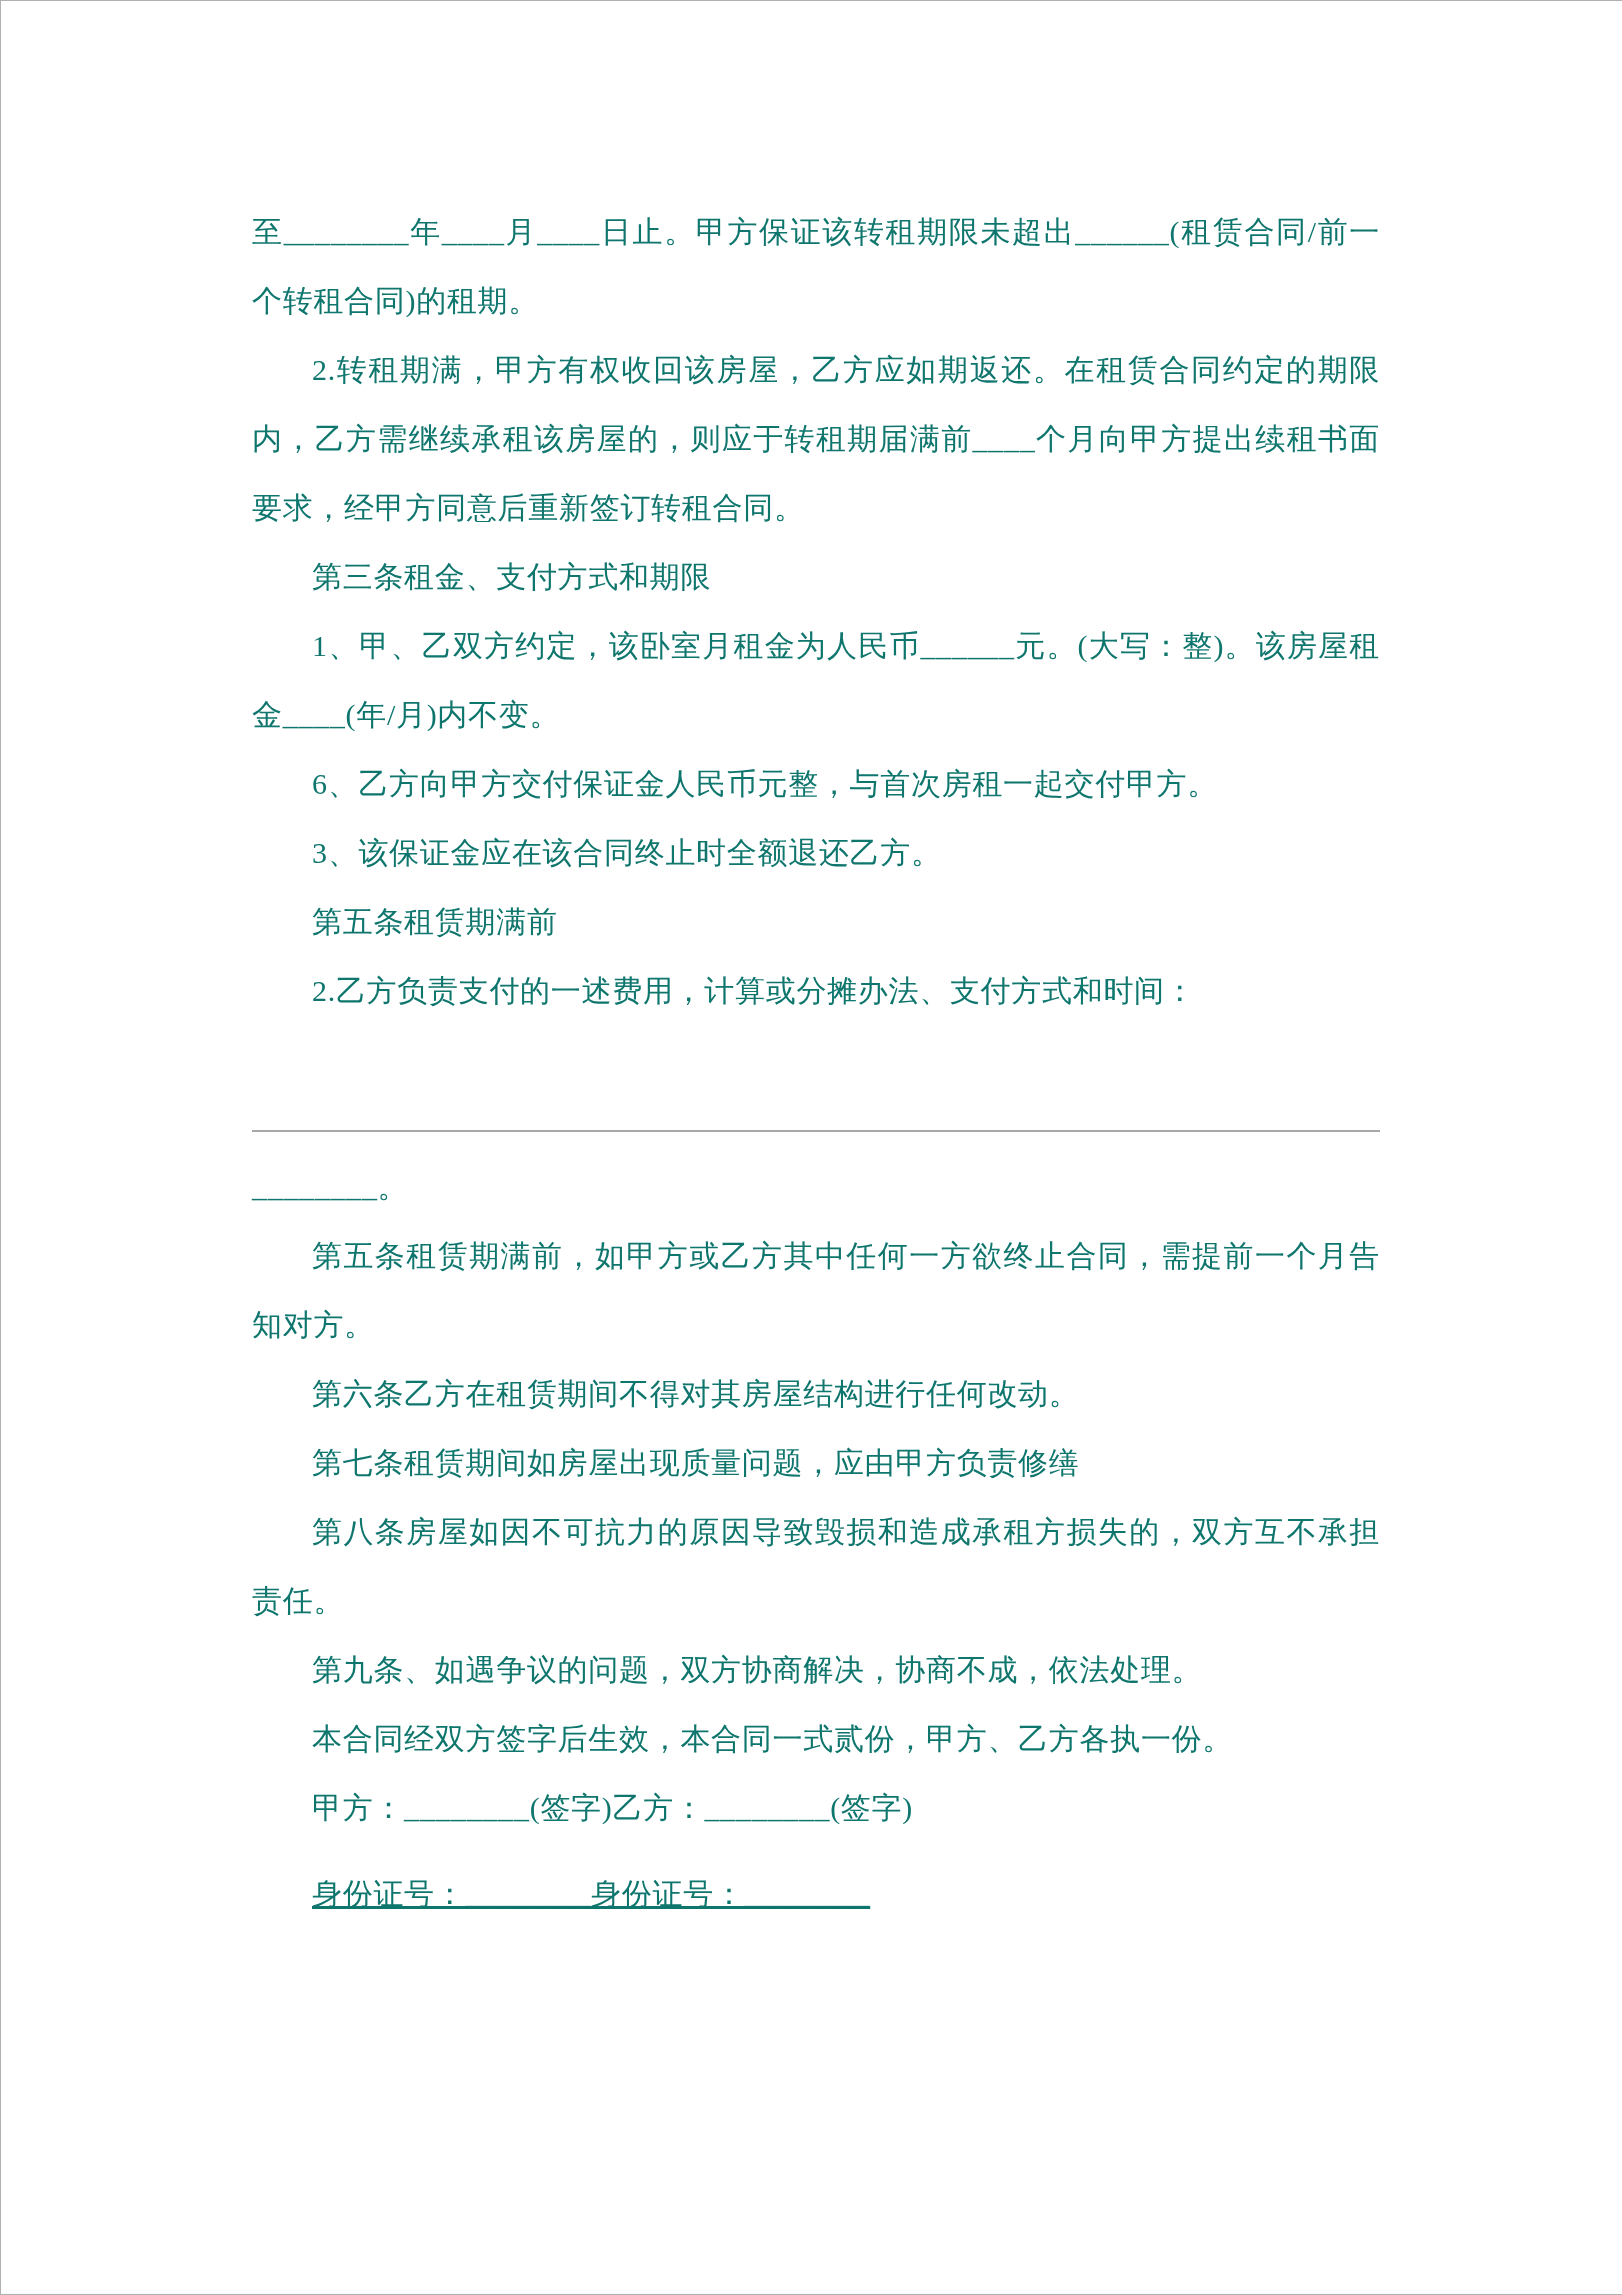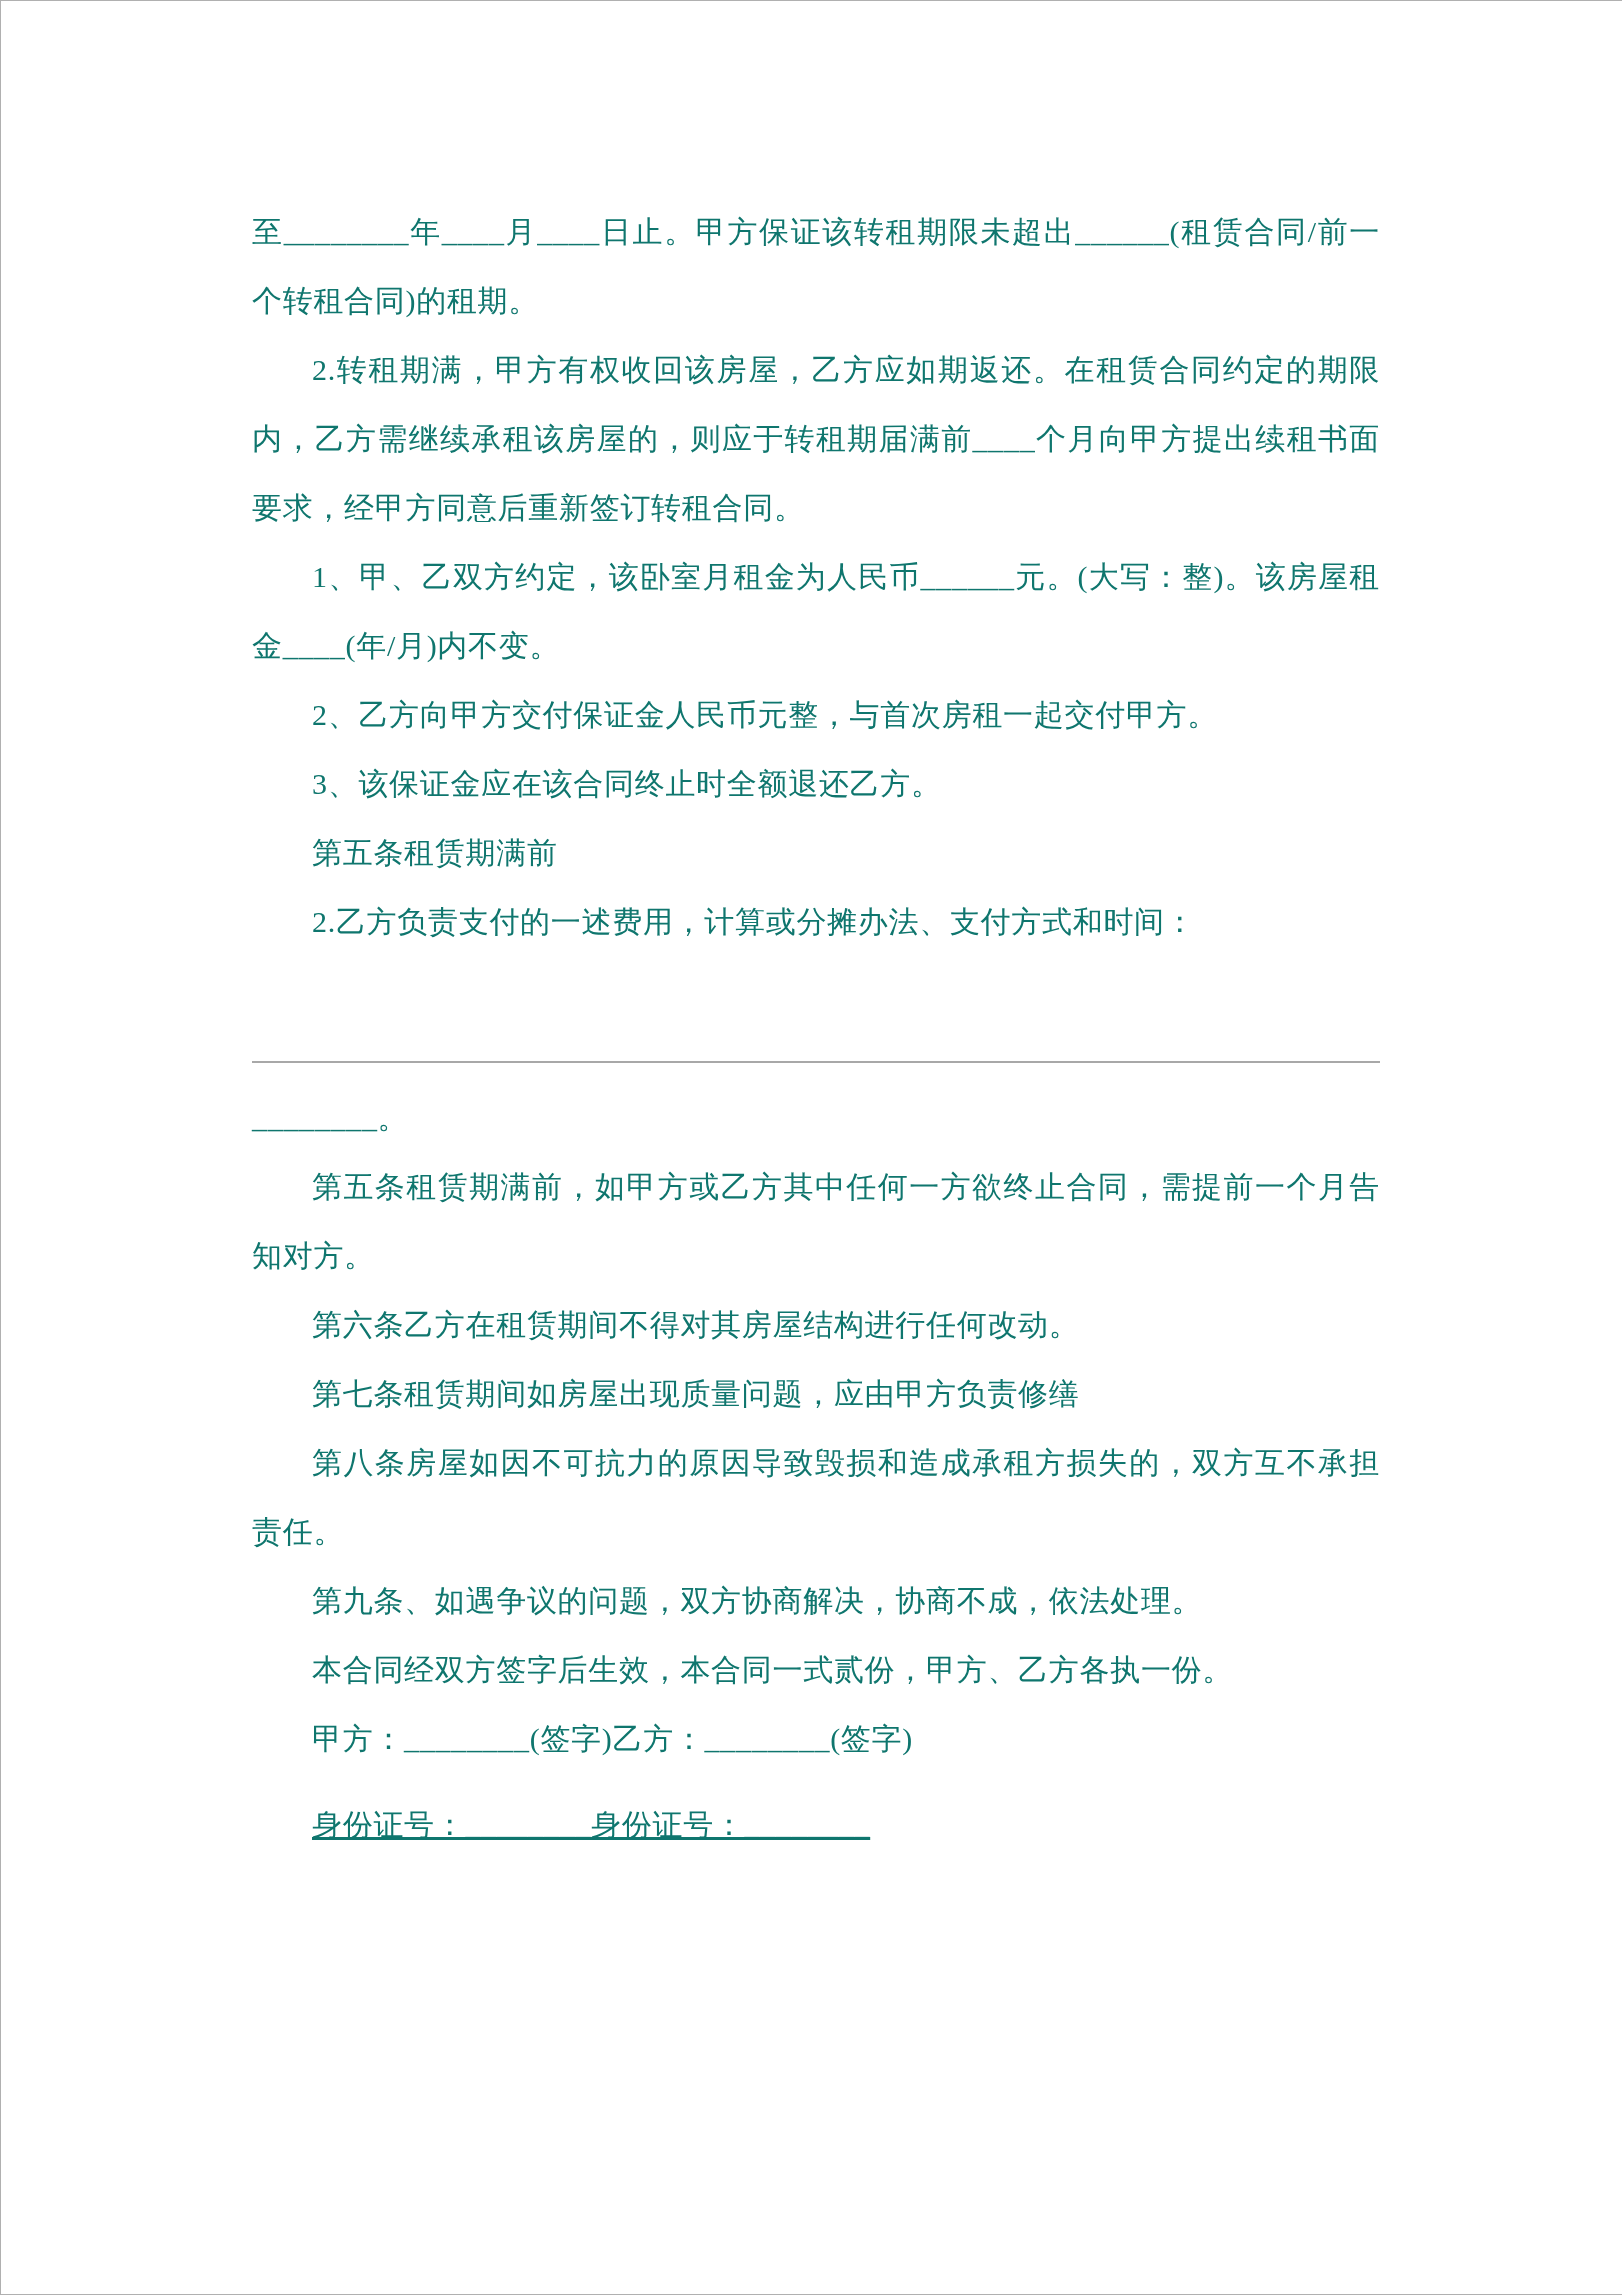--- a/index.html
+++ b/index.html
@@ -40,22 +40,23 @@
     margin-top: 17px;
     text-decoration: underline;
   }
 </style>
 </head>
 <body>
 
 <div class="page">
   <p class="para">至________年____月____日止。甲方保证该转租期限未超出______(租赁合同/前一个转租合同)的租期。</p>
   <p class="para indent">2.转租期满，甲方有权收回该房屋，乙方应如期返还。在租赁合同约定的期限内，乙方需继续承租该房屋的，则应于转租期届满前____个月向甲方提出续租书面要求，经甲方同意后重新签订转租合同。</p>
+  <p class="para indent">第三条租金、支付方式和期限</p>
   <p class="para indent">1、甲、乙双方约定，该卧室月租金为人民币______元。(大写：整)。该房屋租金____(年/月)内不变。</p>
-  <p class="para indent">2、乙方向甲方交付保证金人民币元整，与首次房租一起交付甲方。</p>
+  <p class="para indent">6、乙方向甲方交付保证金人民币元整，与首次房租一起交付甲方。</p>
   <p class="para indent">3、该保证金应在该合同终止时全额退还乙方。</p>
   <p class="para indent">第五条租赁期满前</p>
   <p class="para indent">2.乙方负责支付的一述费用，计算或分摊办法、支付方式和时间：</p>
   <div class="fill-line"></div>
   <p class="para">________。</p>
   <p class="para indent">第五条租赁期满前，如甲方或乙方其中任何一方欲终止合同，需提前一个月告知对方。</p>
   <p class="para indent">第六条乙方在租赁期间不得对其房屋结构进行任何改动。</p>
   <p class="para indent">第七条租赁期间如房屋出现质量问题，应由甲方负责修缮</p>
   <p class="para indent">第八条房屋如因不可抗力的原因导致毁损和造成承租方损失的，双方互不承担责任。</p>
   <p class="para indent">第九条、如遇争议的问题，双方协商解决，协商不成，依法处理。</p>

